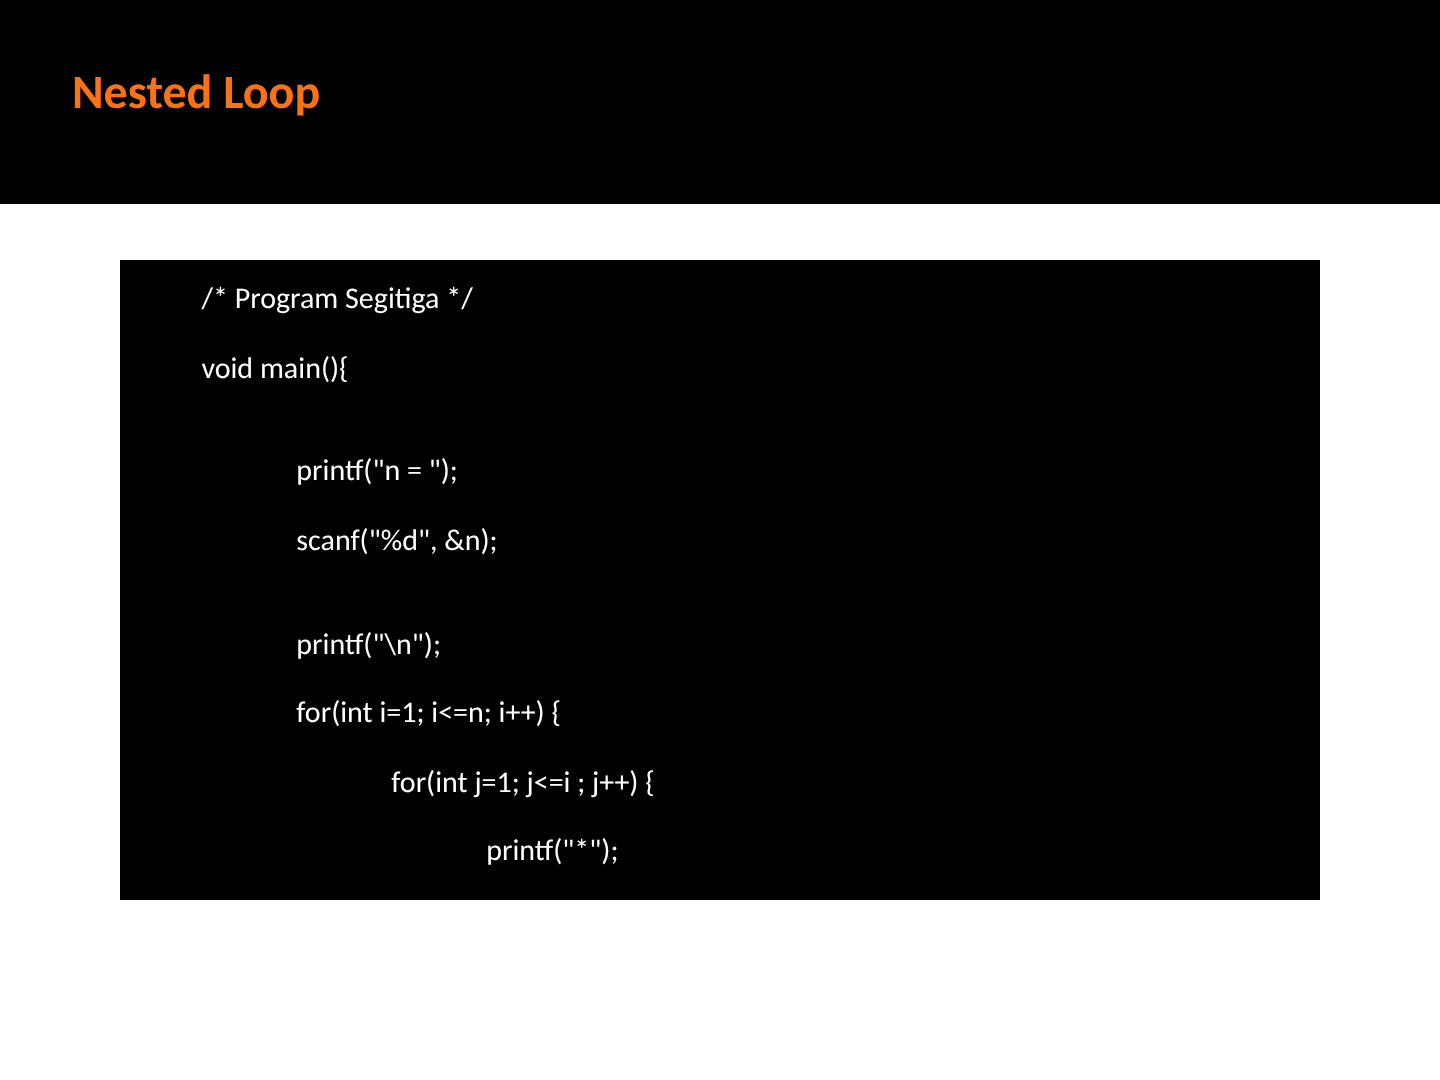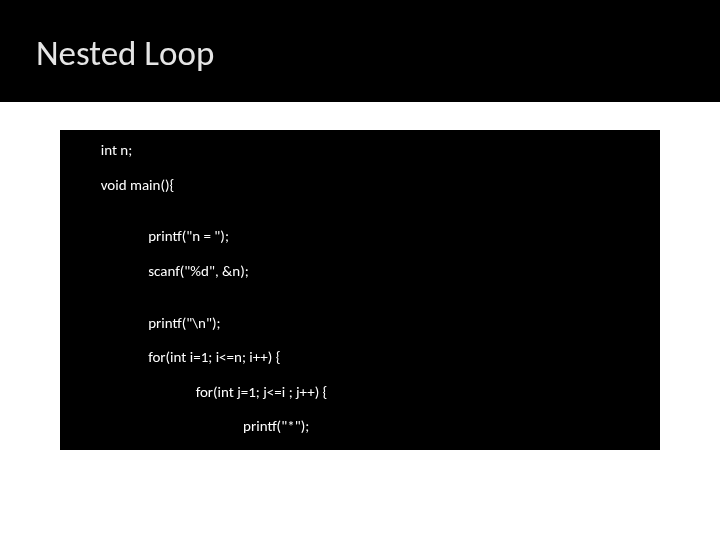--- a/index.html
+++ b/index.html
@@ -22,23 +22,23 @@
     left: 0;
     top: 0;
     width: 720px;
     height: 100px;
     background: #000000;
   }
   .title-text {
     position: absolute;
     left: 36px;
     top: 32px;
-    color: #e5e5e5;
-    font-size: 35px;
-    font-weight: 400;
+    color: #f97316;
+    font-size: 24px;
+    font-weight: 700;
   }
   .hr-line {
     position: absolute;
     left: 0px;
     top: 100px;
     width: 720px;
     height: 2px;
     background: #000000;
   }
   .code-box {
@@ -67,22 +67,21 @@
 </head>
 <body>
 
 <div class="slide">
   <div class="title-bar">
     <div class="title-text">Nested Loop</div>
   </div>
   <div class="hr-line"></div>
 
   <div class="code-box">
-<pre>
-<span class="code-line">            int n;</span>
+<pre><span class="code-line">            /* Program Segitiga */</span>
 <span class="code-line">            void main(){</span>
 <span class="code-line"></span>
 <span class="code-line">                          printf("n = ");</span>
 <span class="code-line">                          scanf("%d", &amp;n);</span>
 <span class="code-line"></span>
 <span class="code-line">                          printf("\n");</span>
 <span class="code-line">                          for(int i=1; i&lt;=n; i++) {</span>
 <span class="code-line">                                        for(int j=1; j&lt;=i ; j++) {</span>
 <span class="code-line">                                                      printf("*");</span>
 <span class="code-line">                                        }</span>

